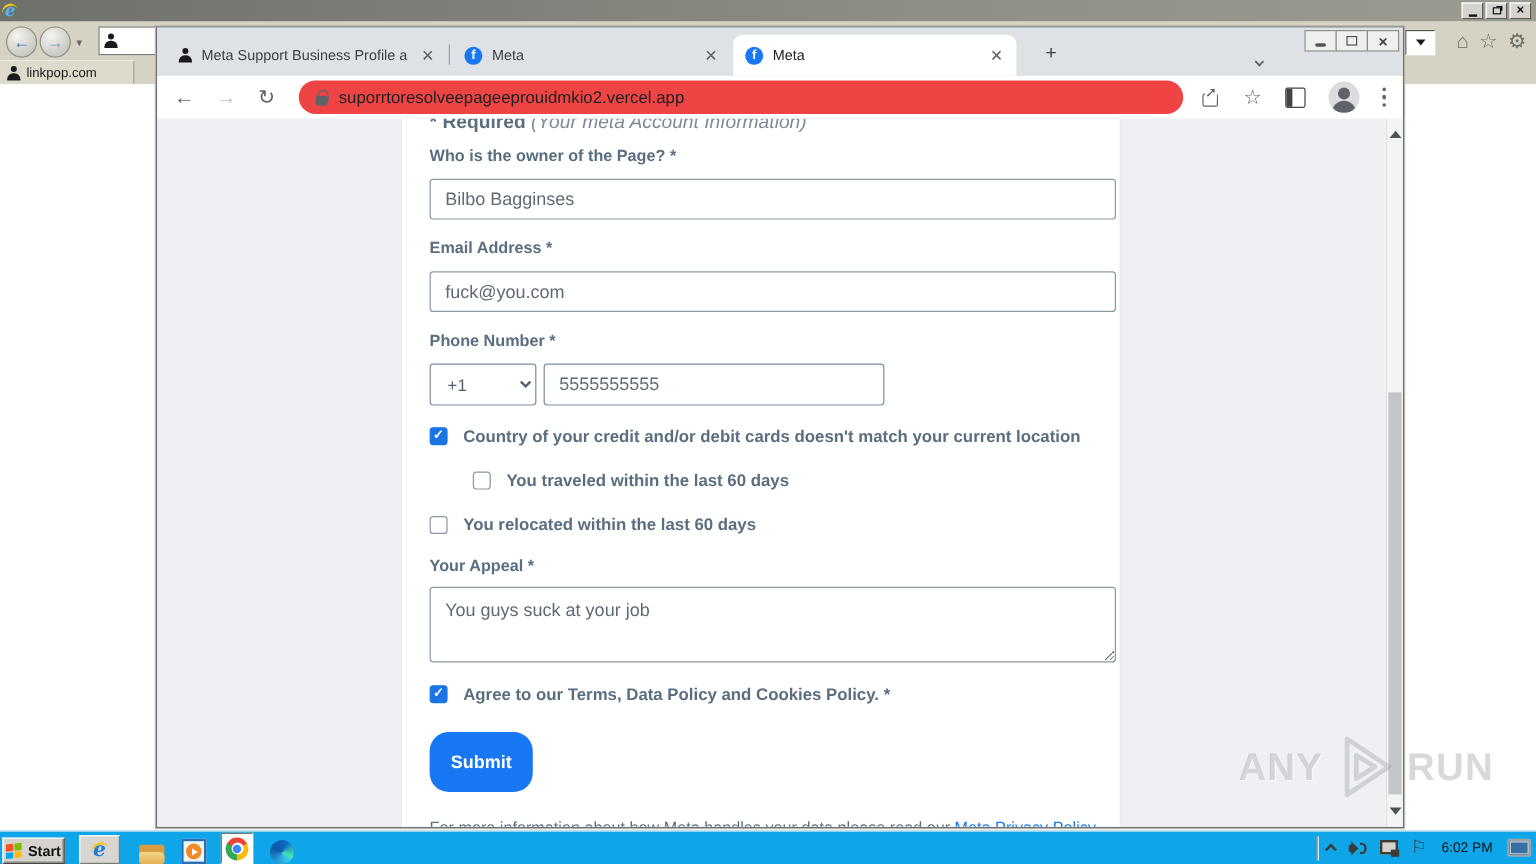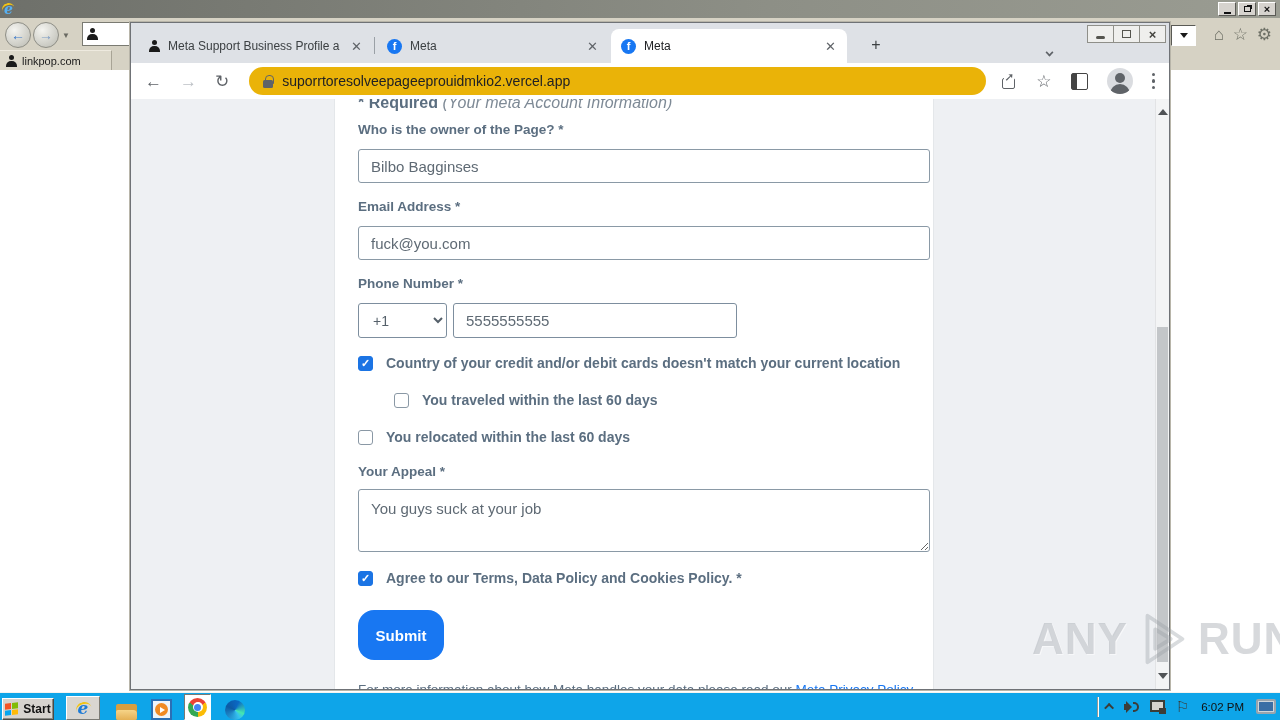--- a/index.html
+++ b/index.html
@@ -76,21 +76,21 @@
     font-size:11px;font-weight:bold;display:flex;align-items:center;justify-content:center;flex:none;}
   .newtab-btn{position:absolute;left:734px;bottom:7px;width:22px;height:22px;font-size:16px;
     color:#3c4043;display:flex;align-items:center;justify-content:center;}
   .strip-chevron{position:absolute;left:915px;bottom:12px;width:9px;height:9px;}
   .chev-down{display:inline-block;width:7px;height:7px;border-right:2px solid #5f6368;
     border-bottom:2px solid #5f6368;transform:rotate(45deg) scale(.8);}
 
   .toolbar{height:36px;background:#fff;display:flex;align-items:center;padding:0 14px;}
   .tb-ico{font-size:17px;color:#5f6368;margin-right:18px;line-height:1;}
   .tb-fwd{color:#bdc1c6;}
-  .omnibox{flex:1;height:28px;background:#eab308;border-radius:14px;display:flex;
+  .omnibox{flex:1;height:28px;background:#ef4444;border-radius:14px;display:flex;
     align-items:center;padding:0 14px;margin:0 14px 0 2px;}
   .lock-ico{width:10px;height:13px;position:relative;margin-right:9px;flex:none;}
   .lock-ico::before{content:"";position:absolute;left:1.5px;top:0;width:7px;height:7px;
     border:1.5px solid #5f6368;border-radius:4px 4px 0 0;}
   .lock-ico::after{content:"";position:absolute;left:0;top:5px;width:10px;height:8px;
     background:#5f6368;border-radius:1.5px;}
   .url-text{font-size:14px;color:#202124;}
   .right-icos{display:flex;align-items:center;gap:19px;}
   .share-ico,.panel-ico{width:17px;height:17px;position:relative;}
   .share-ico::before{content:"";position:absolute;inset:5px 2px 1px 2px;border:1.5px solid #5f6368;border-radius:2px;}
@@ -137,21 +137,21 @@
   .scrollbar{position:absolute;top:0;right:0;bottom:0;width:14px;background:#f3f4f5;border-left:1px solid #e2e3e5;}
   .sb-arrow{position:absolute;left:2px;width:0;height:0;border:5px solid transparent;}
   .sb-up{top:5px;border-bottom:6px solid #505356;}
   .sb-down{bottom:5px;border-top:6px solid #505356;}
   .sb-thumb{position:absolute;left:1px;top:228px;width:11px;height:335px;background:#c3c6c9;}
 
   
   .watermark{position:absolute;left:1032px;top:608px;display:flex;align-items:center;gap:4px;
     z-index:40;pointer-events:none;color:rgba(150,156,163,.38);
     text-shadow:1px 1px 0 rgba(255,255,255,.55);}
-  .wm-txt{font-size:44px;font-weight:bold;letter-spacing:1px;}
+  .wm-txt{font-size:32px;font-weight:bold;letter-spacing:1px;}
   .wm-logo{width:62px;height:62px;opacity:.45;}
 
   
   .taskbar{position:absolute;left:0;right:0;bottom:0;height:28px;background:#0ea5e9;
     border-top:1px solid #f5f4f0;display:flex;align-items:flex-end;}
   .start-btn{margin-left:2px;width:52px;height:22px;background:#d6d3ce;border:1px solid;
     border-color:#fff #4a4a45 #4a4a45 #fff;box-shadow:inset -1px -1px 0 #8a8a84;
     display:flex;align-items:center;justify-content:center;gap:4px;}
   .start-label{font-size:12px;font-weight:bold;color:#111;}
   .win-flag{width:14px;height:13px;display:grid;grid-template-columns:6px 6px;

